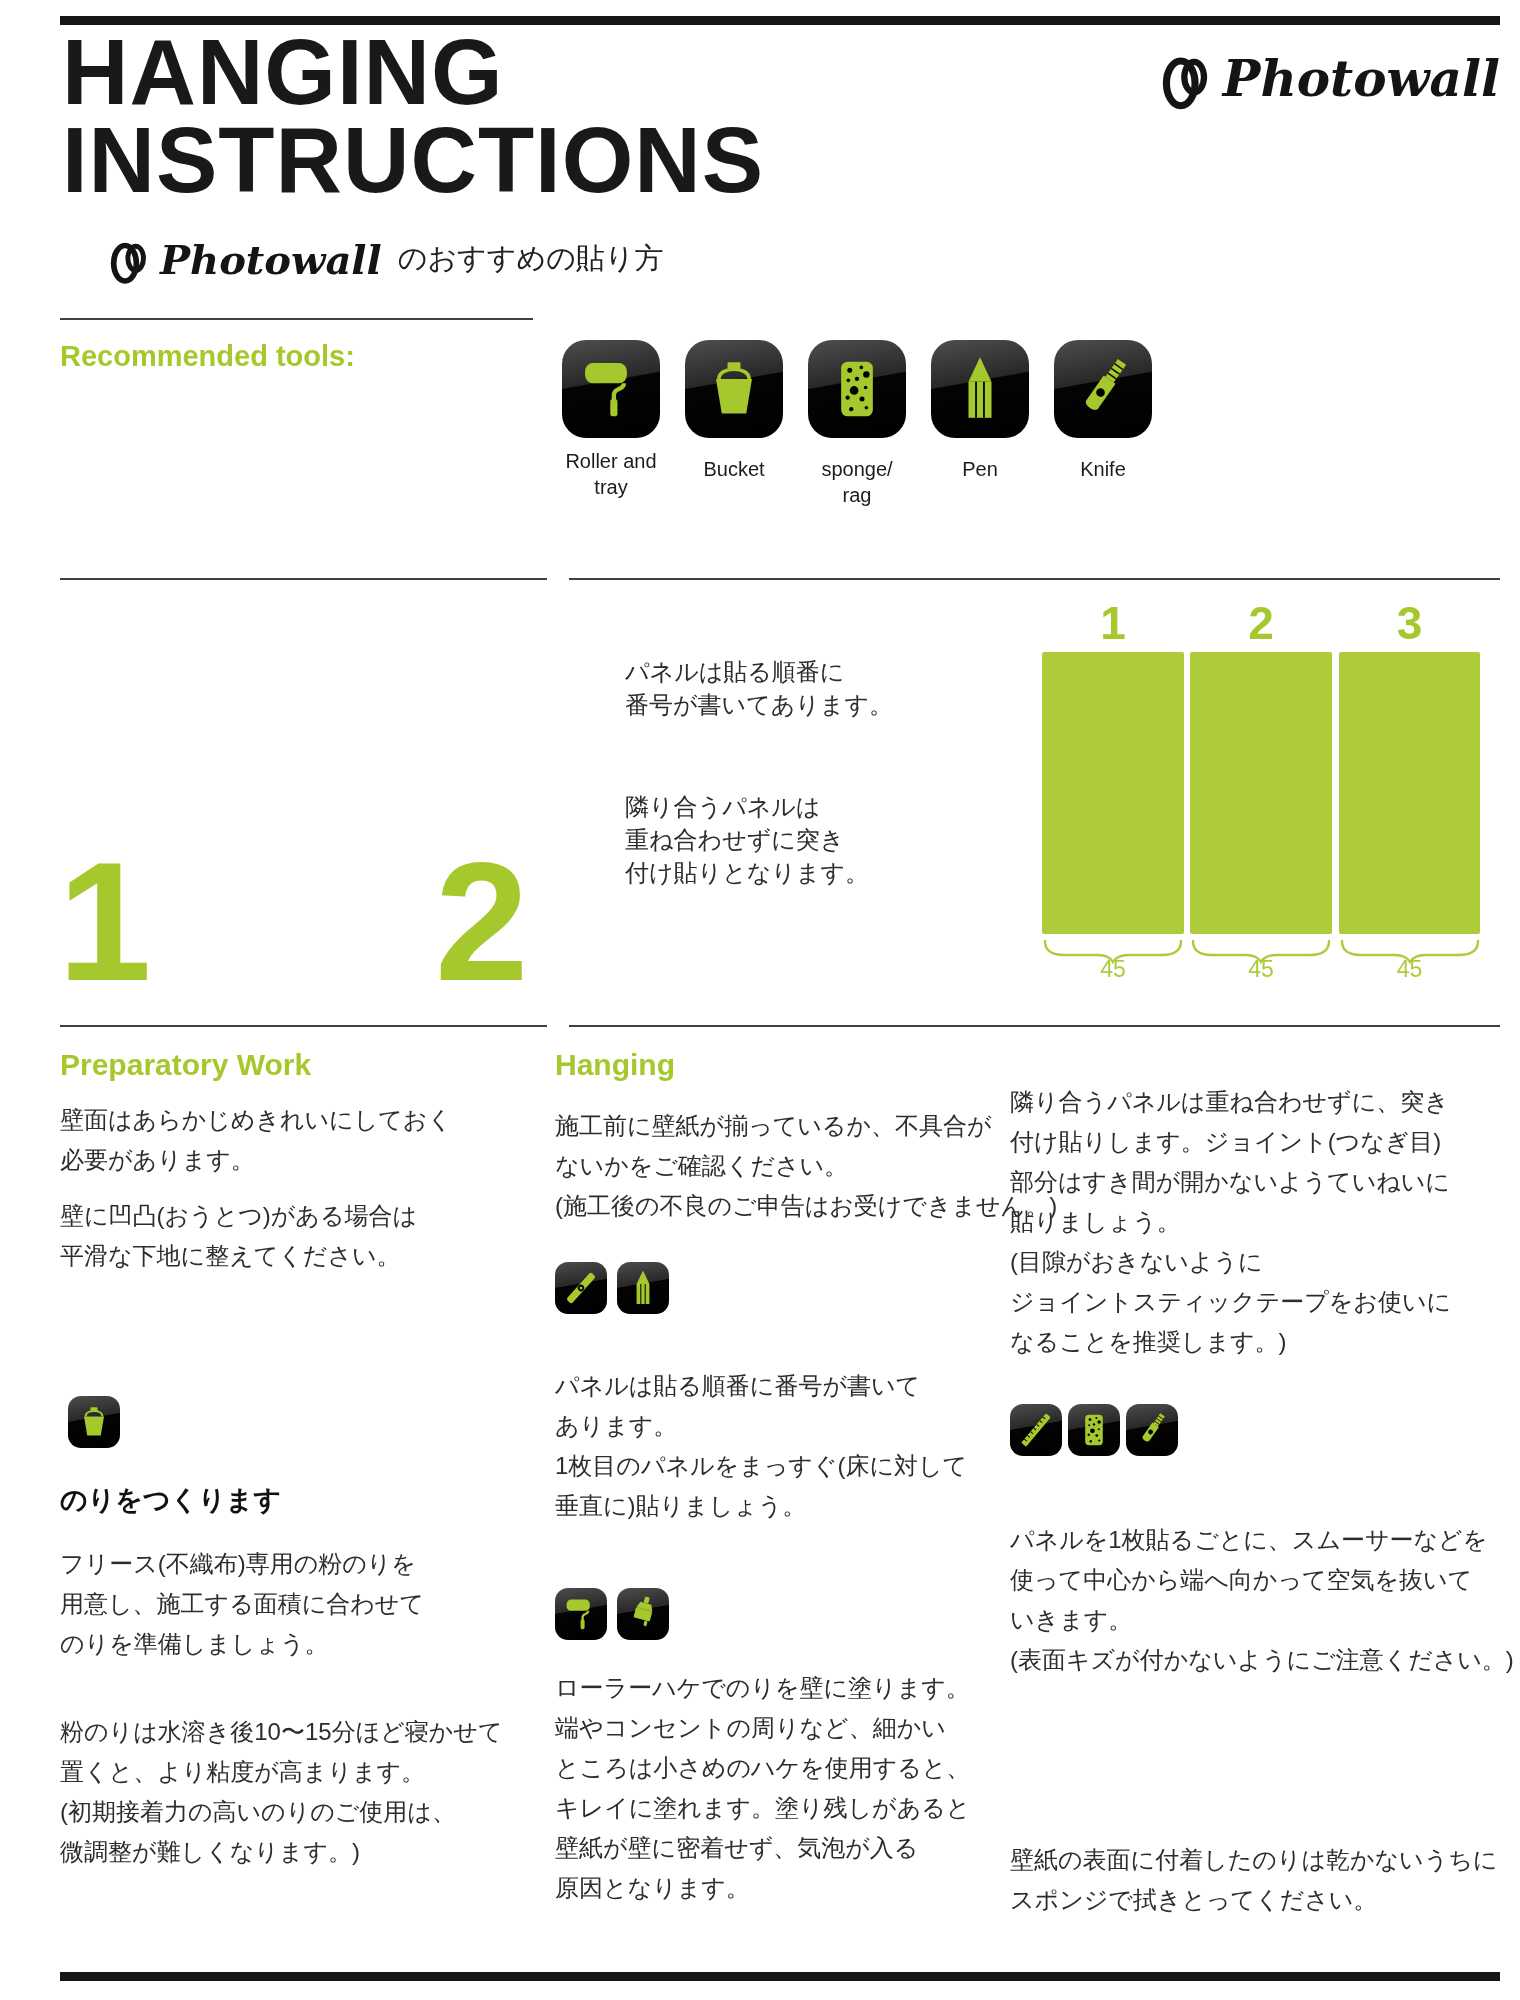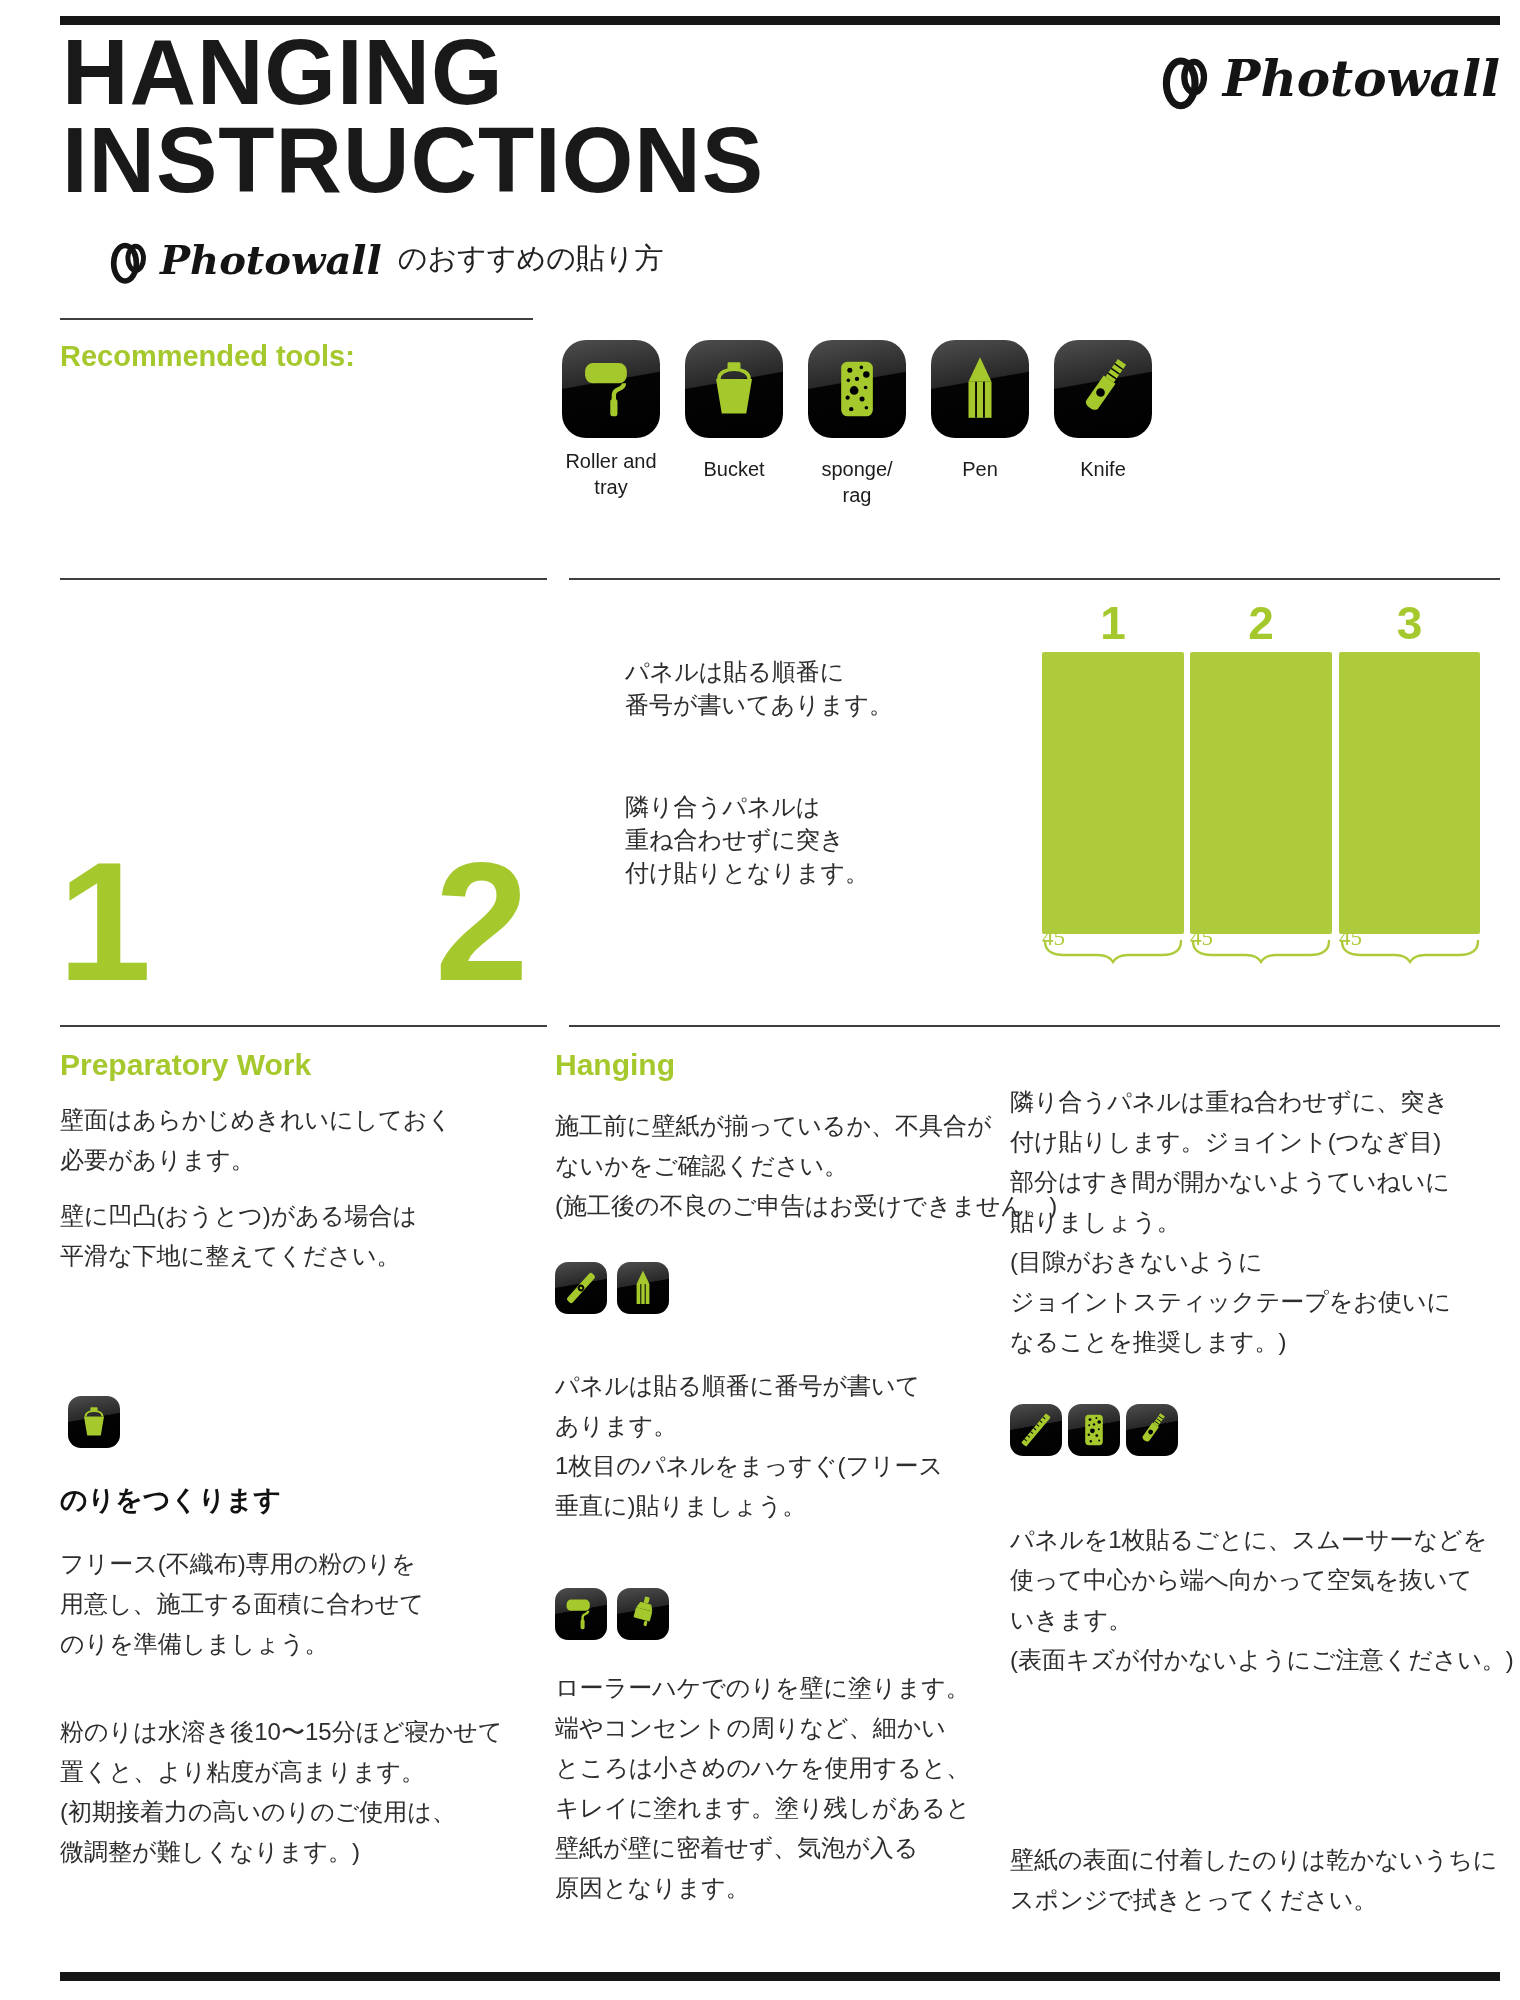--- a/index.html
+++ b/index.html
@@ -27,21 +27,21 @@
   .tile.small svg{width:40px;height:40px;}
   .tool-label{position:absolute;width:160px;text-align:center;font-size:20px;
     line-height:26px;color:#1c1c1c;}
   .bignum{position:absolute;font-size:168px;line-height:1;font-weight:bold;color:var(--accent);}
   .jp{position:absolute;font-size:24px;line-height:40px;color:var(--text);}
   .jp.tight{line-height:33px;}
   .jp-bold{position:absolute;font-size:27px;font-weight:bold;color:#111;}
   .panel{position:absolute;top:652px;height:282px;background:var(--panel);border-radius:2px;}
   .pnum{position:absolute;top:596px;text-align:center;font-size:46px;font-weight:bold;color:var(--accent);}
   .brace{position:absolute;top:938px;color:var(--panel);}
-  .pwidth{position:absolute;top:925px;font-size:23px;color:var(--panel);font-family:Liberation Serif, serif;}
+  .pwidth{position:absolute;top:956px;text-align:center;font-size:23px;color:var(--panel);}
 </style>
 </head>
 <body>
 
 <div id="page">
 
   <div class="bar" style="top:16px"></div>
   <div class="bar" style="top:1972px"></div>
 
   <div class="title">
@@ -239,21 +239,21 @@
       <path d="M50,6 L34,40 L66,40 Z" fill="currentColor"></path>
       <rect x="34" y="40" width="32" height="50" fill="currentColor"></rect>
       <line x1="44.5" y1="40" x2="44.5" y2="90" stroke="#000" stroke-width="2.5"></line>
       <line x1="55.5" y1="40" x2="55.5" y2="90" stroke="#000" stroke-width="2.5"></line>
     </svg>
   </div>
 
   <div class="jp" style="left:535px;top:1366px">
     <div>パネルは貼る順番に番号が書いて</div>
     <div>あります。</div>
-    <div>1枚目のパネルをまっすぐ(フリース</div>
+    <div>1枚目のパネルをまっすぐ(床に対して</div>
     <div>垂直に)貼りましょう。</div>
   </div>
 
   <div class="tile small" style="left:535px;top:1588px">
     <svg viewBox="0 0 100 100">
       <rect x="14" y="14" width="58" height="28" rx="11" fill="currentColor"></rect>
       <path d="M68,42 c0,10 -14,6 -14,16 v8" fill="none" stroke="currentColor" stroke-width="6"></path>
       <rect x="49" y="64" width="10" height="24" rx="4" fill="currentColor"></rect>
     </svg>
   </div>

